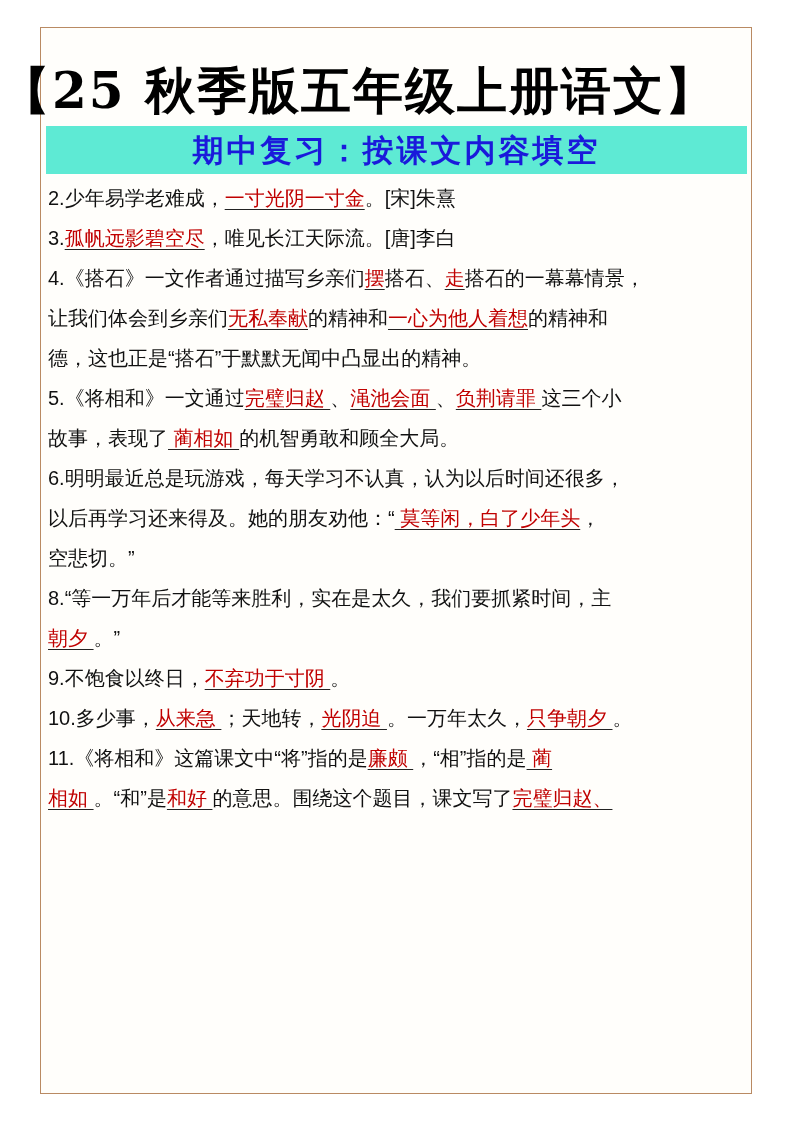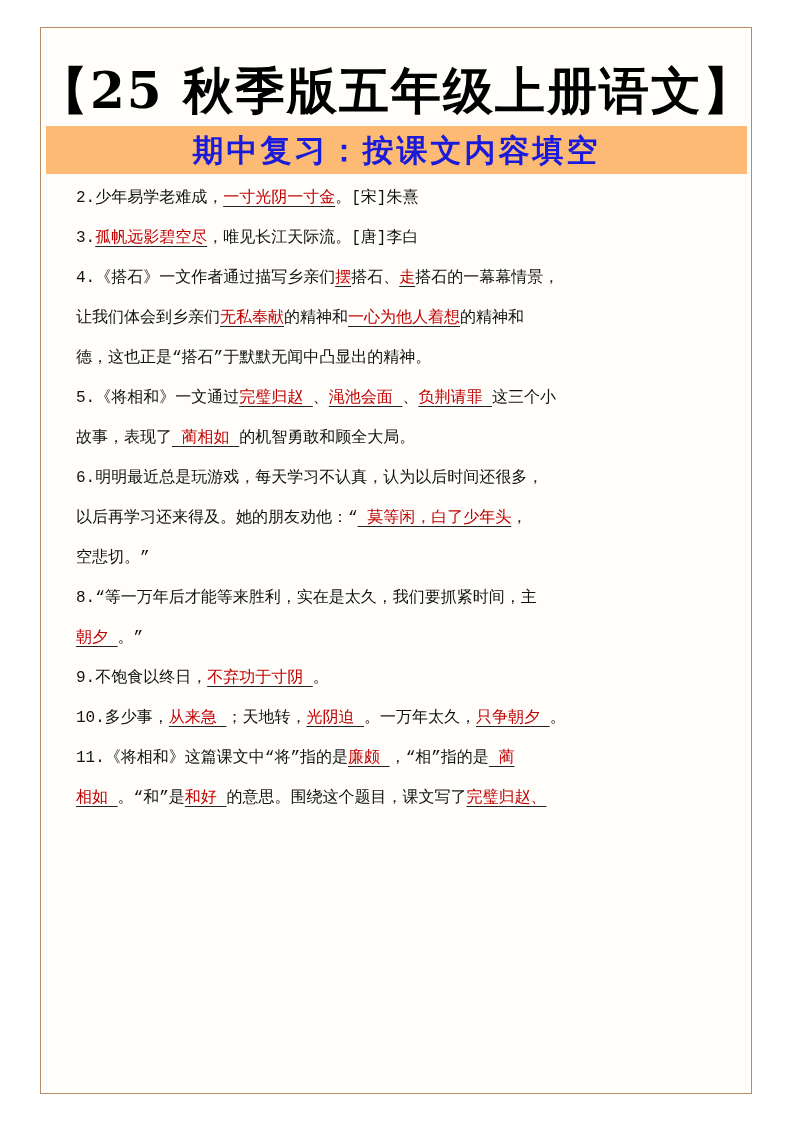--- a/index.html
+++ b/index.html
@@ -22,57 +22,56 @@
     height: 1067px;
     border: 1px solid #b98a63;
     box-sizing: border-box;
     background: #fffefb;
   }
   .title {
     position: absolute;
     left: 0;
     top: 60px;
     width: 793px;
-    text-align: center;
+    text-align: left;
     font-family: "DejaVu Serif", "Liberation Serif", serif;
     font-weight: bold;
     font-size: 50px;
     line-height: 62px;
     color: #000000;
     letter-spacing: 2px;
     white-space: nowrap;
   }
   .banner {
     position: absolute;
     left: 46px;
     top: 126px;
     width: 701px;
     height: 48px;
-    background: #fdba74;
+    background: #5eead4;
     text-align: center;
     box-sizing: border-box;
   }
   .banner-text {
     font-family: "DejaVu Serif", "Liberation Serif", serif;
     font-weight: bold;
     font-size: 31px;
     line-height: 48px;
     color: #1a1adb;
     letter-spacing: 3px;
   }
   .content {
     position: absolute;
     left: 48px;
     top: 178px;
     width: 712px;
-    font-family: Liberation Mono, monospace;
-    font-size: 16px;
+    font-family: Liberation Sans, sans-serif;
+    font-size: 20px;
     line-height: 40px;
     color: #111111;
-    margin-left: 28px;
   }
   .line {
     display: block;
     white-space: nowrap;
     height: 40px;
   }
   .ans {
     color: #c00000;
     text-decoration: underline;
     text-decoration-color: #222222;

